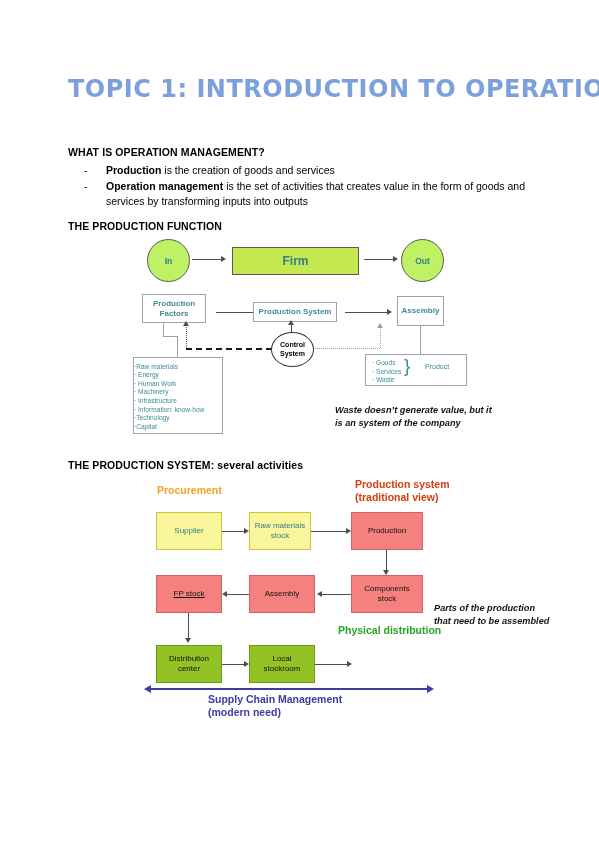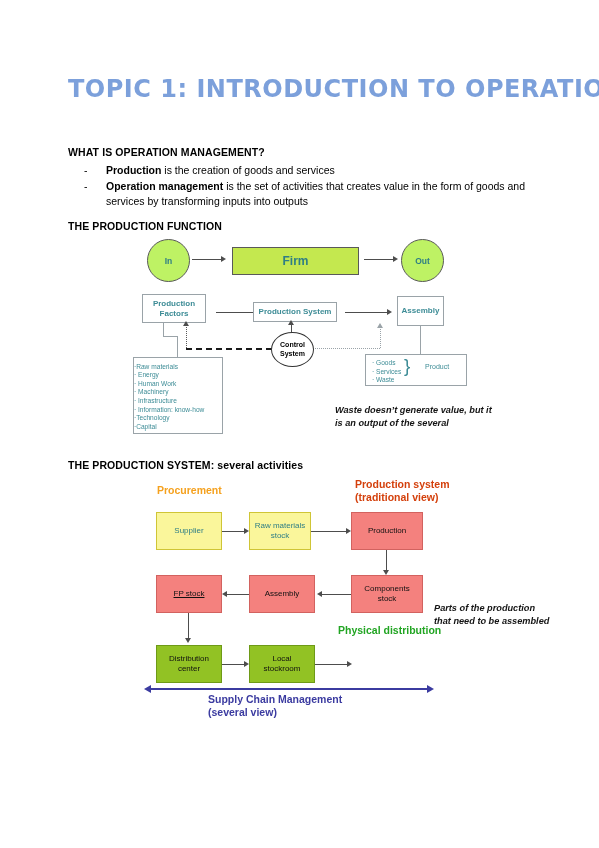--- a/index.html
+++ b/index.html
@@ -291,21 +291,21 @@
     <div class="box listbox" style="left:365px; top:354px; width:102px; height:32px; flex-direction:column; align-items:flex-start; padding-left:6px; padding-top:4px; font-size:6.6px;">
       <div>· Goods</div>
       <div>· Services</div>
       <div>· Waste</div>
     </div>
     <div class="brace" style="left:404px; top:356px;">}</div>
     <div class="prod-label" style="left:425px; top:363px;">Product</div>
 
     <div class="note-italic" style="left:335px; top:404px; width:215px;">
       <div>Waste doesn’t generate value, but it</div>
-      <div>is an output of the several</div>
+      <div>is an system of the company</div>
     </div>
   </div>
 
   <div class="heading" style="left:68px; top:459px;">
     <span>THE PRODUCTION SYSTEM</span><span class="thin">: several activities</span>
   </div>
 
   <div class="dg" style="left:0; top:0; width:599px; height:848px;">
 
     <div class="sect-label" style="left:157px; top:484px; color:#F5A11E;">Procurement</div>
@@ -357,21 +357,21 @@
     <div class="hline" style="left:315px; top:664px; width:33px;"></div>
     <div class="arrow-r" style="left:347px; top:661px;"></div>
 
 
     <div class="scm-line" style="left:151px; top:688px; width:276px;"></div>
     <div class="scm-arrow-l" style="left:144px; top:685px;"></div>
     <div class="scm-arrow-r" style="left:427px; top:685px;"></div>
 
     <div class="sect-label" style="left:208px; top:693px; color:#3B3BA0;">
       <div>Supply Chain Management</div>
-      <div>(several view)</div>
+      <div>(modern need)</div>
     </div>
 
     <div class="note-italic" style="left:434px; top:602px; width:150px;">
       <div>Parts of the production</div>
       <div>that need to be assembled</div>
     </div>
   </div>
 
 </div>
 

